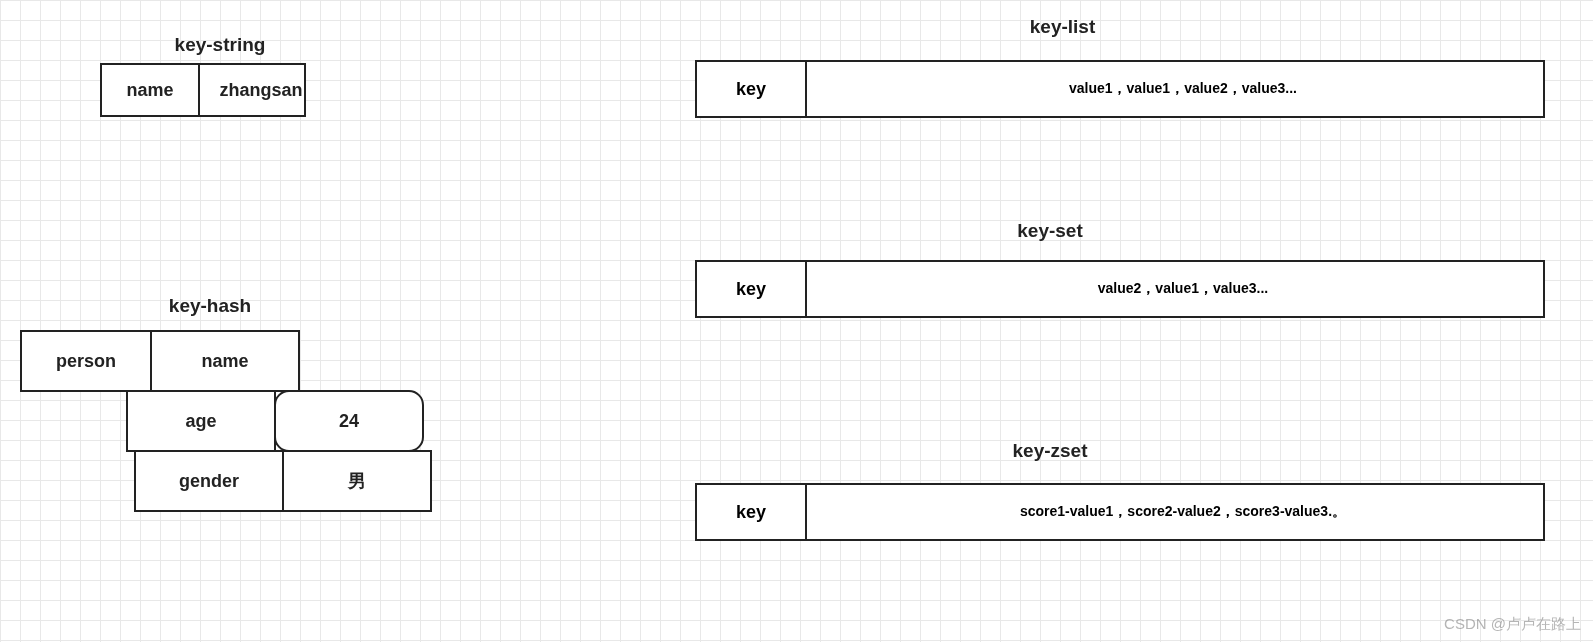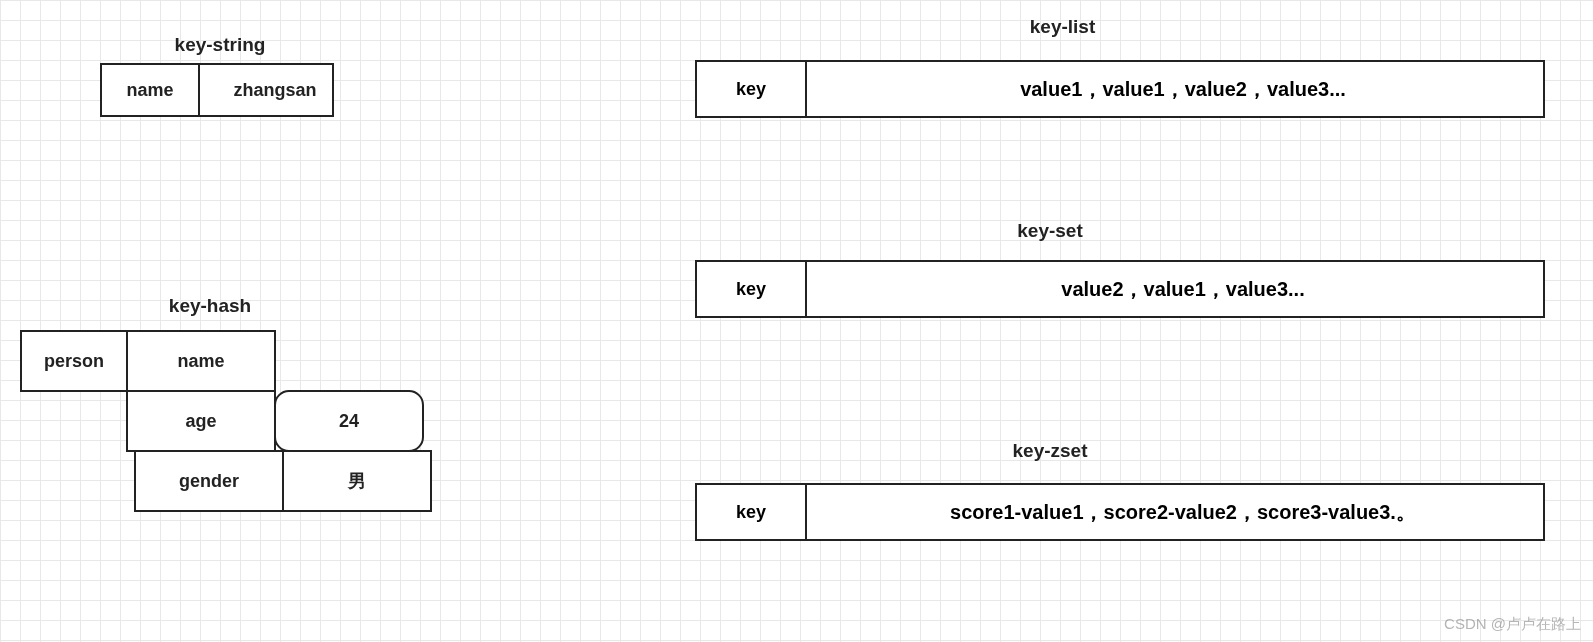--- a/index.html
+++ b/index.html
@@ -38,36 +38,36 @@
     color: #222;
     border-right: 2px solid #222;
     background: #fff;
   }
   .cell:last-child { border-right: none; }
 
   
   #t-string { left: 160px; top: 34px; width: 120px; }
   #b-string { left: 100px; top: 63px; height: 54px; }
   #b-string .c1 { width: 98px; }
-  #b-string .c2 { width: 132px; padding-left: 18px; }
+  #b-string .c2 { width: 104px; padding-left: 18px; }
 
   
   #t-hash { left: 160px; top: 295px; width: 100px; }
   .hash-row {
     position: absolute;
     display: flex;
     height: 62px;
   }
   .hash-row .hc {
     display:flex; align-items:center; justify-content:center;
     font-weight:bold; font-size:18px; color:#222; background:#fff;
     border:2px solid #222;
   }
   #hr1 { left: 20px; top: 330px; }
-  #hr1 .k { width:108px; }
+  #hr1 .k { width:132px; }
   #hr1 .f { width:150px; margin-left:-2px; }
   #hr1 .v { width:150px; margin-left:-2px; }
   #hr2 { left: 126px; top: 390px; }
   #hr2 .f { width:150px; }
   #hr2 .v { width:150px; margin-left:-2px;border-radius:15px; }
   #hr3 { left: 134px; top: 450px; }
   #hr3 .f { width:150px; }
   #hr3 .v { width:150px; margin-left:-2px; }
 
   
@@ -81,21 +81,21 @@
   }
   .right-box .k {
     width:110px;
     display:flex; align-items:center; justify-content:center;
     font-weight:bold; font-size:18px;
     border-right:2px solid #222;
   }
   .right-box .v {
     flex:1;
     display:flex; align-items:center; justify-content:center;
-    font-weight:bold; font-size:20px;
+    font-weight:bold; font-size:14px;
     padding: 0 20px;
   }
 
   #t-list { left: 1000px; top: 16px; width:100px;padding-left:25px; }
   #b-list { left: 695px; top: 60px; width: 850px; }
 
   #t-set  { left: 1000px; top: 220px; width:100px; }
   #b-set  { left: 695px; top: 260px; width: 850px; }
 
   #t-zset { left: 1000px; top: 440px; width:100px; }

